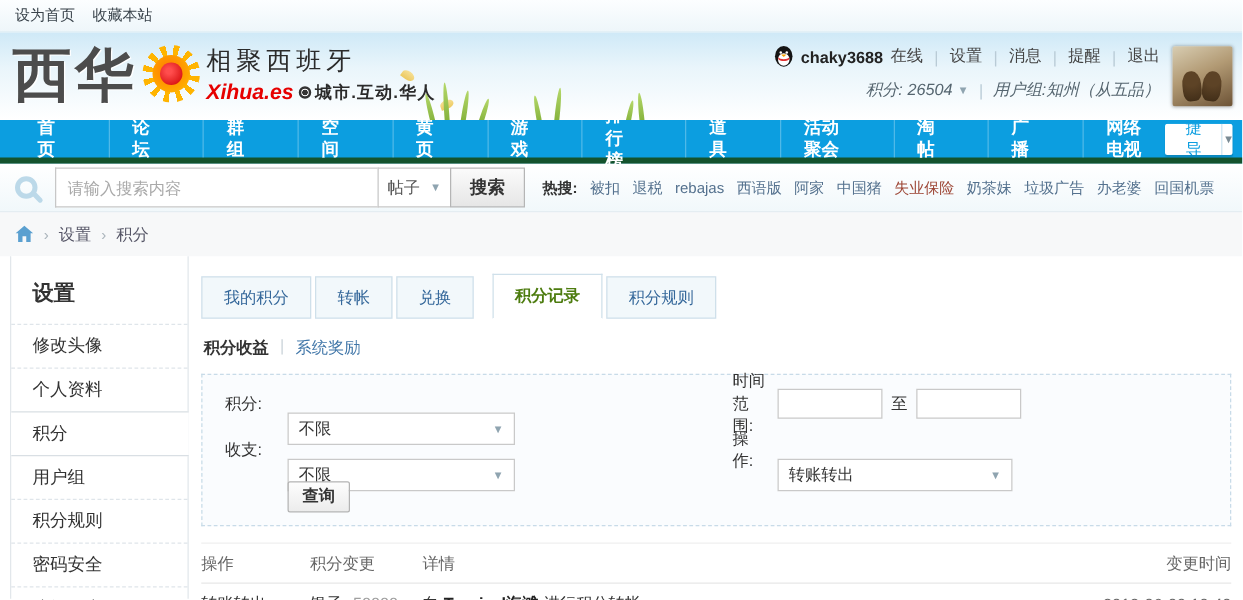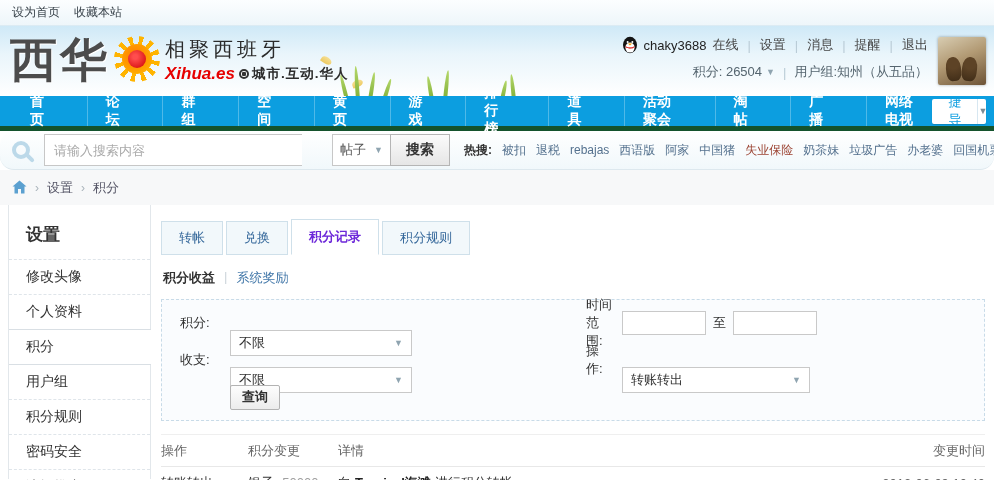--- a/index.html
+++ b/index.html
@@ -35,23 +35,23 @@
     background:radial-gradient(circle,#333 2px,#fff 2.5px); }
   .brand-tagline { font-size:13.5px; font-weight:bold; color:#2b2b2b; letter-spacing:1px; }
 
   .petal { position:absolute; width:11px; height:7px; background:linear-gradient(#f7dd8a,#ecc44f);
     border-radius:60% 60% 60% 5%; opacity:.9; }
   .blade { position:absolute; bottom:-4px; width:4px; border-radius:60% 60% 0 0/90% 90% 0 0;
     background:linear-gradient(#b5d86a,#7fae37); transform-origin:bottom center; }
 
   .user-block { position:absolute; right:66px; top:10px; text-align:right; font-size:13px; color:#444; }
   .user-line1 { display:flex; align-items:center; justify-content:flex-end; gap:6px; }
-  .user-name { font-weight:normal; color:#222;text-align:right; }
+  .user-name { font-weight:bold; color:#222;text-align:right; }
   .u-sep { color:#b9cbd6; margin:0 3px; }
-  .user-line2 { margin-top:9px; color:#55656f; display:flex; justify-content:flex-end; align-items:center; }
+  .user-line2 { margin-top:9px; color:#55656f; display:flex; justify-content:flex-end; align-items:center;font-style:italic; }
   .caret { font-size:9px; color:#8fa4b0; margin-left:4px; }
   .avatar { position:absolute; right:8px; top:11px; width:48px; height:48px; border-radius:2px;
     background:linear-gradient(155deg,#d8cdb2 0%,#b29a74 45%,#6d5336 100%); box-shadow:0 0 3px rgba(0,0,0,.35);
     overflow:hidden; cursor:pointer; }
   .avatar::before, .avatar::after { content:""; position:absolute; bottom:4px; width:15px; height:24px;
     background:radial-gradient(circle at 50% 25%,#5d4326 30%,#3f2c17); border-radius:45% 45% 35% 35%; }
   .avatar::before { left:8px; transform:rotate(-6deg); }
   .avatar::after { right:9px; transform:rotate(7deg); }
 
   
@@ -62,32 +62,32 @@
   .nav-item:first-child { border-left:none; margin-left:12px; }
   .quicknav { margin-left:auto; margin-right:8px; align-self:center; display:flex; height:25px;
     border-radius:2px; overflow:hidden; box-shadow:0 1px 1px rgba(0,0,0,.15); cursor:pointer; }
   .quicknav-label { background:#fff; color:var(--nav-blue); font-size:13px; display:flex;
     align-items:center; padding:0 16px; }
   .quicknav-caret { background:#fff; border-left:1px solid #d7e7f1; width:18px; display:flex;
     align-items:center; justify-content:center; color:#7b8b94; font-size:9px; }
 
   
   .searchbar { height:39px; background:linear-gradient(#ffffff,#f1f8fb); border-bottom:1px solid #dde8ee;
-    display:flex; align-items:center; padding:0 12px;border-radius:14px; }
+    display:flex; align-items:center; padding:0 12px; }
   .mag { width:18px; height:18px; border:4px solid #bcd9e9; border-radius:50%; position:relative;
     margin-right:14px; flex:none; }
   .mag::after { content:""; position:absolute; width:4px; height:10px; background:#bcd9e9;
     border-radius:2px; right:-6px; bottom:-8px; transform:rotate(-45deg); }
   .search-group { display:flex; align-items:stretch; height:32px; }
   .search-input { width:258px; border:1px solid #c7c7c7; border-right:none; background:#fff;
     padding:0 9px; font-size:13px; color:#333; outline:none;
     font-family:"Liberation Sans","DejaVu Sans",sans-serif; }
   .search-input::placeholder { color:#a9a9a9; }
   .search-scope { width:58px; border:1px solid #c7c7c7; border-right:none; background:#fff;
-    display:flex; align-items:center; justify-content:center; gap:4px; font-size:13px; color:#555; cursor:pointer;margin-left:30px; }
+    display:flex; align-items:center; justify-content:center; gap:4px; font-size:13px; color:#555; cursor:pointer; }
   .search-btn { width:60px; border:1px solid #b5b5b5; background:linear-gradient(#fbfbfb,#e6e6e6);
     font-size:14px; font-weight:bold; color:#333; cursor:pointer;
     font-family:"Liberation Sans","DejaVu Sans",sans-serif; }
   .hot { display:flex; align-items:center; margin-left:14px; font-size:12px; gap:10px; white-space:nowrap; }
   .hot-label { font-weight:bold; color:#333; }
   .kw { color:#54718e; }
   .kw.red { color:var(--hot-highlight); }
 
   
   .breadcrumb { height:35px; background:#f7f8f9; display:flex; align-items:center; padding:0 12px;
@@ -105,21 +105,21 @@
   .side-item.active { background:#fff; border-top:1px solid #d9dfe4; border-bottom:1px solid #d9dfe4;
     margin-right:-1px; position:relative; z-index:2; }
   .side-item.active + .side-item { border-top:none; }
 
   .main { flex:1; padding:14px 0 0 10px; }
 
   
   .tabs { display:flex; align-items:flex-end; }
   .tab { padding:7px 17px; border:1px solid #cfe0ea; background:#f2f8fb; color:var(--link-blue);
     font-size:13px; margin-right:3px; cursor:pointer; }
-  .tab.active { background:#fff; border-bottom-color:#fff; font-weight:bold; color:#6d28d9; padding:8px 17px; }
+  .tab.active { background:#fff; border-bottom-color:#fff; font-weight:bold; color:#4d7c0f; padding:8px 17px;margin-left:12px; }
 
   .subtabs { margin:14px 0 0 2px; display:flex; align-items:flex-start; font-size:13px; }
   .subtab-active { font-weight:bold; color:#333; }
   .subtab-sep { color:#ccd4da; margin:0 9px; }
   .subtab-link { color:#4076a8; }
 
   
   .filter { margin-top:12px; border:1px dashed #c8dbe8; background:#fafcfe; padding:10px 0 10px 18px;
     display:flex; }
   .fcol-left { width:362px; flex:none; }
@@ -288,20 +288,21 @@
       <div class="side-item active">积分</div>
       <div class="side-item">用户组</div>
       <div class="side-item">积分规则</div>
       <div class="side-item">密码安全</div>
       <div class="side-item">访问推广</div>
     </div>
 
     <div class="main">
 
       <div class="tabs">
+        <a class="tab">我的积分</a>
         <a class="tab">转帐</a>
         <a class="tab">兑换</a>
         <a class="tab active">积分记录</a>
         <a class="tab">积分规则</a>
       </div>
 
       <div class="subtabs">
         <a class="subtab-active">积分收益</a>
         <span class="subtab-sep">|</span>
         <a class="subtab-link">系统奖励</a>

